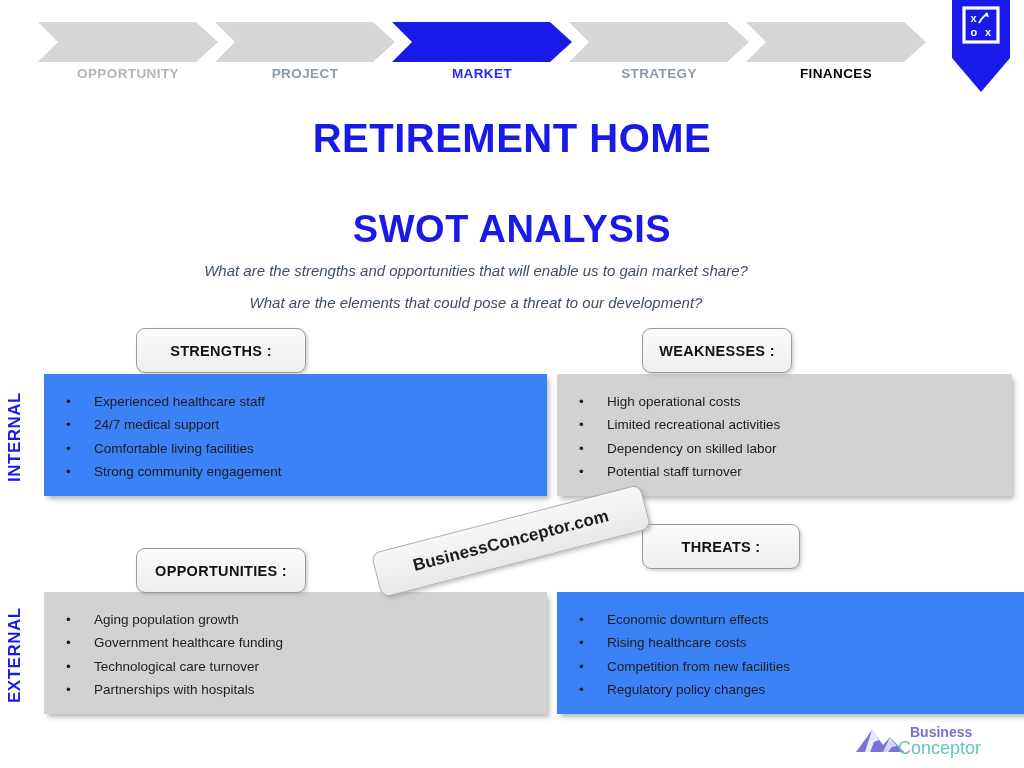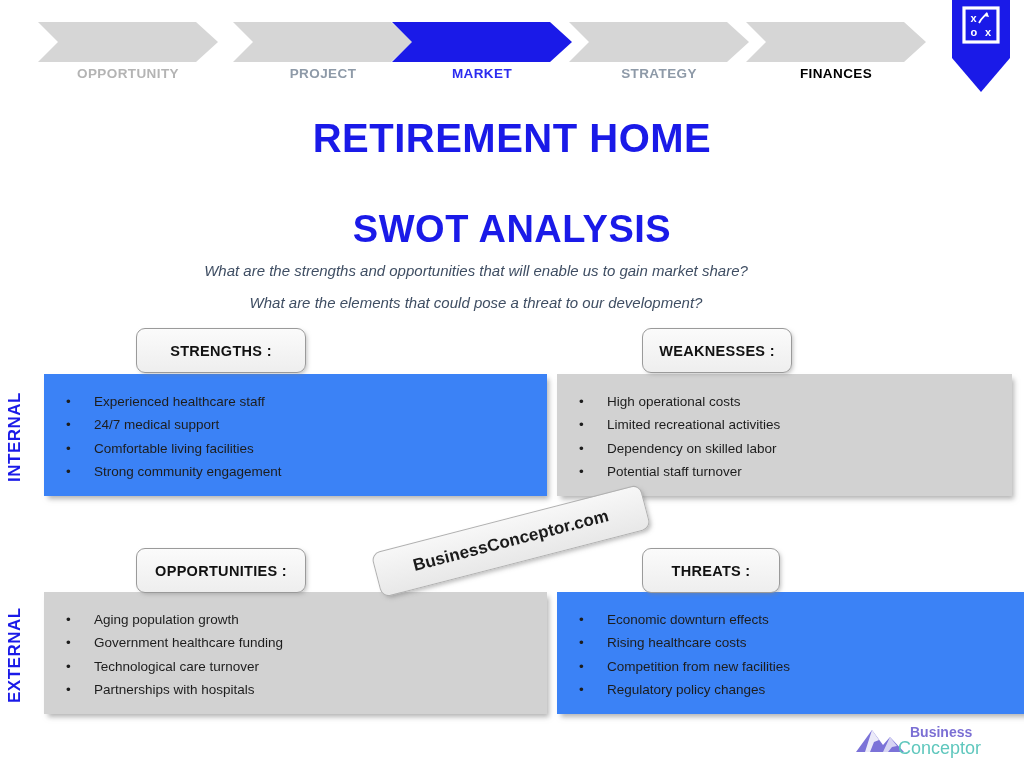--- a/index.html
+++ b/index.html
@@ -23,21 +23,21 @@
   .nav-chev {
     width:100%; height:40px; display:block;
   }
   .nav-label {
     position:absolute; top:44px; left:0; width:100%;
     text-align:center;
     font-size:13.5px; font-weight:bold; letter-spacing:0.4px;
     white-space:nowrap;
   }
   .nav-step.s0 { left:38px;  width:180px; }
-  .nav-step.s1 { left:233px; width:180px; }
+  .nav-step.s1 { left:215px; width:180px; }
   .nav-step.s2 { left:392px; width:180px; }
   .nav-step.s3 { left:569px; width:180px; }
   .nav-step.s4 { left:746px; width:180px; }
 
   
   #pennant { position:absolute; right:14px; top:0; width:58px; height:92px; }
 
   
   #title-main {
     position:absolute; top:116px; left:0; width:1024px; text-align:center;
@@ -100,21 +100,21 @@
     border-radius:9px;
     background:linear-gradient(#fbfbfb,#eeeeee);
     box-shadow:2px 2px 4px -1px rgba(130,130,130,0.5);
     display:flex; align-items:center; justify-content:center;
     font-size:14.5px; font-weight:bold; color:#111111;
     letter-spacing:0.3px;
   }
   #chip-strengths     { left:136px; top:328px; width:170px; }
   #chip-weaknesses    { left:642px; top:328px; width:150px; }
   #chip-opportunities { left:136px; top:548px; width:170px; }
-  #chip-threats       { left:642px; top:548px; width:138px; }
+  #chip-threats       { left:642px; top:524px; width:158px; }
 
   
   #watermark {
     position:absolute; left:372px; top:518px;
     width:278px; height:46px;
     border:1.2px solid #b0b0b0; border-radius:9px;
     background:linear-gradient(#f7f7f7,#e8e8e8);
     box-shadow:2px 3px 4px -1px rgba(120,120,120,0.5);
     transform:rotate(-14.5deg);
     display:flex; align-items:center; justify-content:center;

